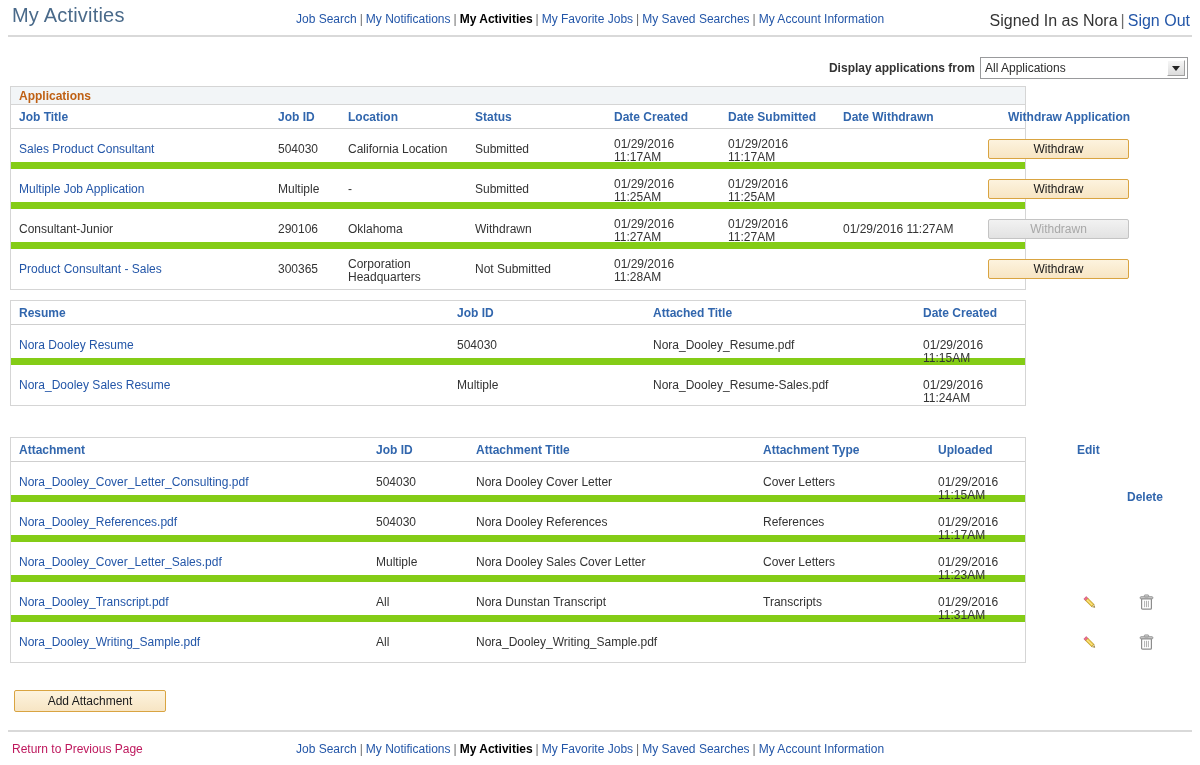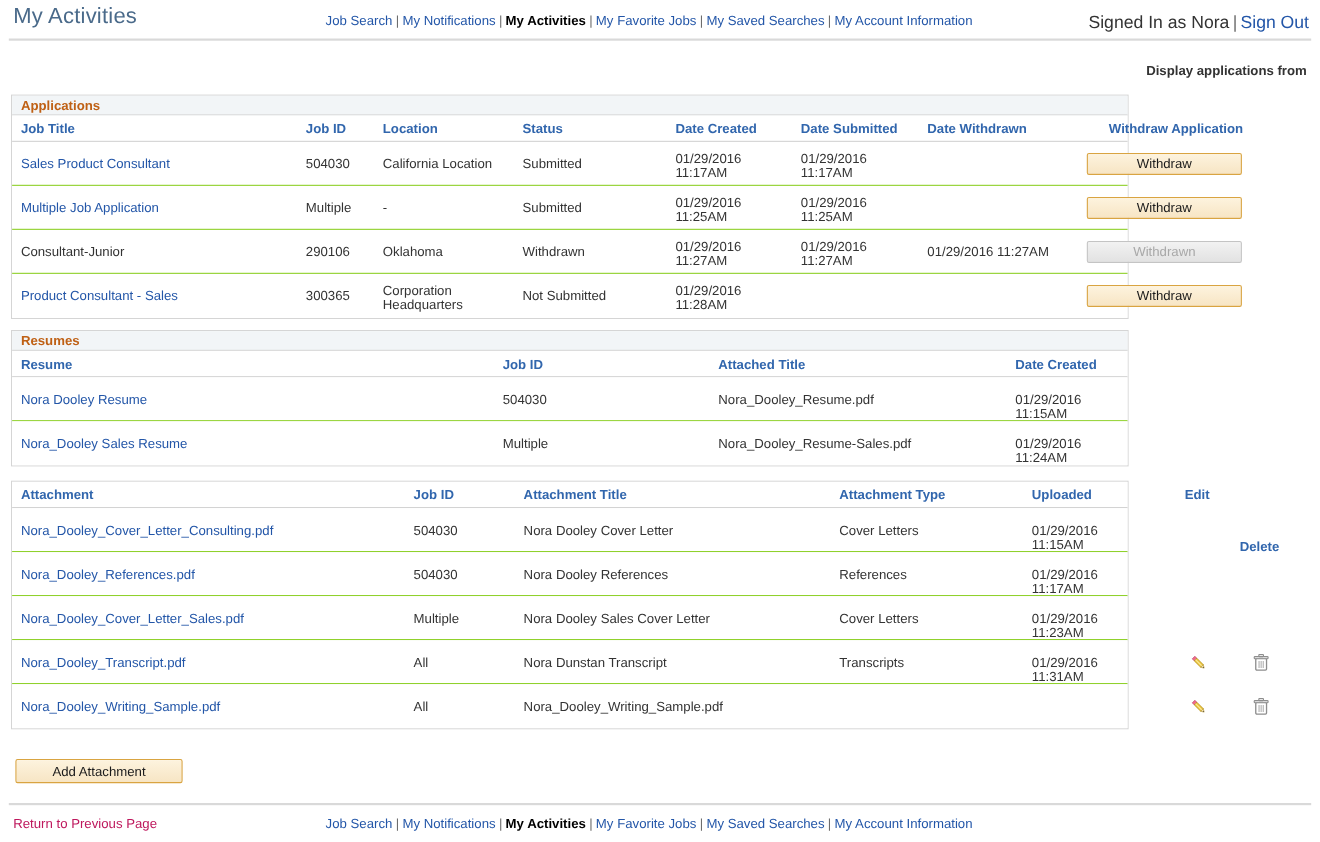--- a/index.html
+++ b/index.html
@@ -138,21 +138,21 @@
   .col-head {
     position: absolute;
     top: 5px;
     color: #3166ad;
     font-weight: bold;
     font-size: 12px;
     white-space: nowrap;
   }
   .data-row {
     position: relative;
-    border-bottom: 1px solid #84cc16;
+    border-bottom: 7px solid #84cc16;
     background: #ffffff;
   }
   .data-row:last-child { border-bottom: none; }
   .cell {
     position: absolute;
     font-size: 12px;
     color: #333333;
     white-space: pre-line;
     line-height: 13px;
   }
@@ -228,20 +228,26 @@
   <div id="page-title">My Activities</div>
   <div class="navbar" id="top-nav"><a href="#">Job Search</a><span class="sep">|</span><a href="#">My Notifications</a><span class="sep">|</span><a href="#" class="current">My Activities</a><span class="sep">|</span><a href="#">My Favorite Jobs</a><span class="sep">|</span><a href="#">My Saved Searches</a><span class="sep">|</span><a href="#">My Account Information</a></div>
   <div id="signed-in">
     <span>Signed In as Nora</span><span class="sep">|</span><a href="#">Sign Out</a>
   </div>
   <div id="header-rule"></div>
 </div>
 
 <div id="filter-bar">
   <span id="filter-label">Display applications from</span>
+  <div class="select-shell">
+    <div class="sel-text">All Applications</div>
+    <div class="sel-arrow">
+        <span class="caret-down"></span>
+      </div>
+  </div>
 </div>
 
 <div class="panel" id="applications-panel" style="top:86px;">
   <div class="panel-head">
     <span class="panel-title">Applications</span>
   </div>
   <div class="col-head-row" id="applications-colhead">
       <div class="col-head" style="left: 8px;">Job Title</div>
       <div class="col-head" style="left: 267px;">Job ID</div>
       <div class="col-head" style="left: 337px;">Location</div>
@@ -293,23 +299,20 @@
 Headquarters</div>
         <div class="cell" style="left: 464px; top: 14px;">Not Submitted</div>
         <div class="cell" style="left: 603px; top: 9px;">01/29/2016
 11:28AM</div>
         <button class="btn btn-withdraw" style="top: 10px;">Withdraw</button>
       </div>
     </div>
 </div>
 
 <div class="panel" id="resumes-panel" style="top:300px;">
-  <div class="panel-head">
-    <span class="panel-title">Resumes</span>
-  </div>
   <div class="col-head-row" id="resumes-colhead">
       <div class="col-head" style="left: 8px;">Resume</div>
       <div class="col-head" style="left: 446px;">Job ID</div>
       <div class="col-head" style="left: 642px;">Attached Title</div>
       <div class="col-head" style="left: 912px;">Date Created</div>
     </div>
   <div id="resumes-body">
       <div class="data-row" style="height: 40px;">
         <a class="cell link" href="#" style="left: 8px; top: 14px;">Nora Dooley Resume</a>
         <div class="cell" style="left: 446px; top: 14px;">504030</div>

